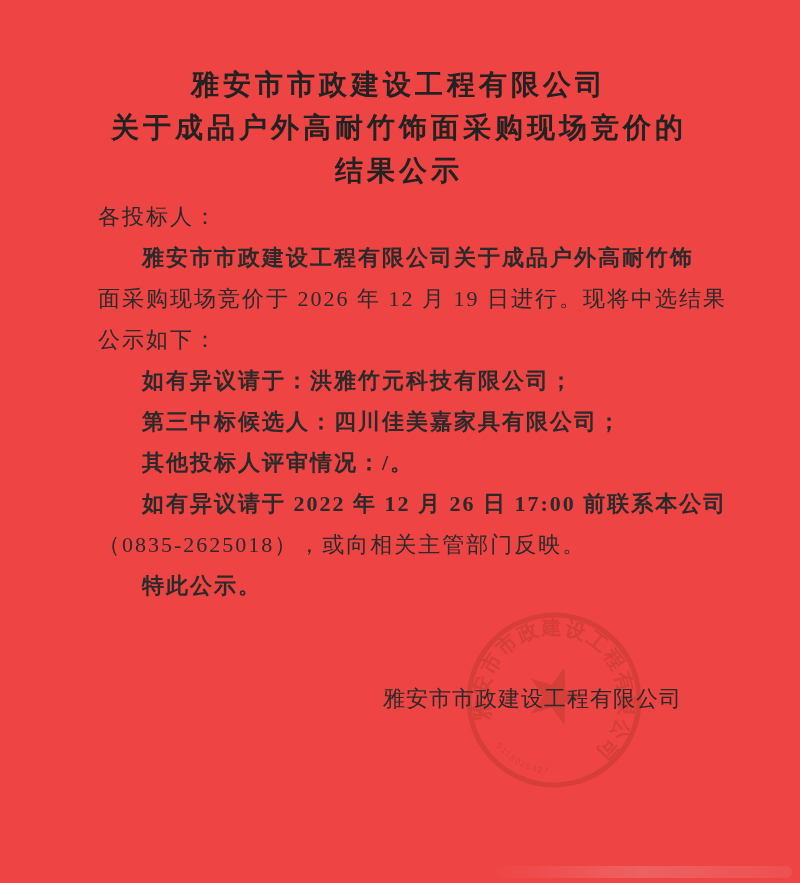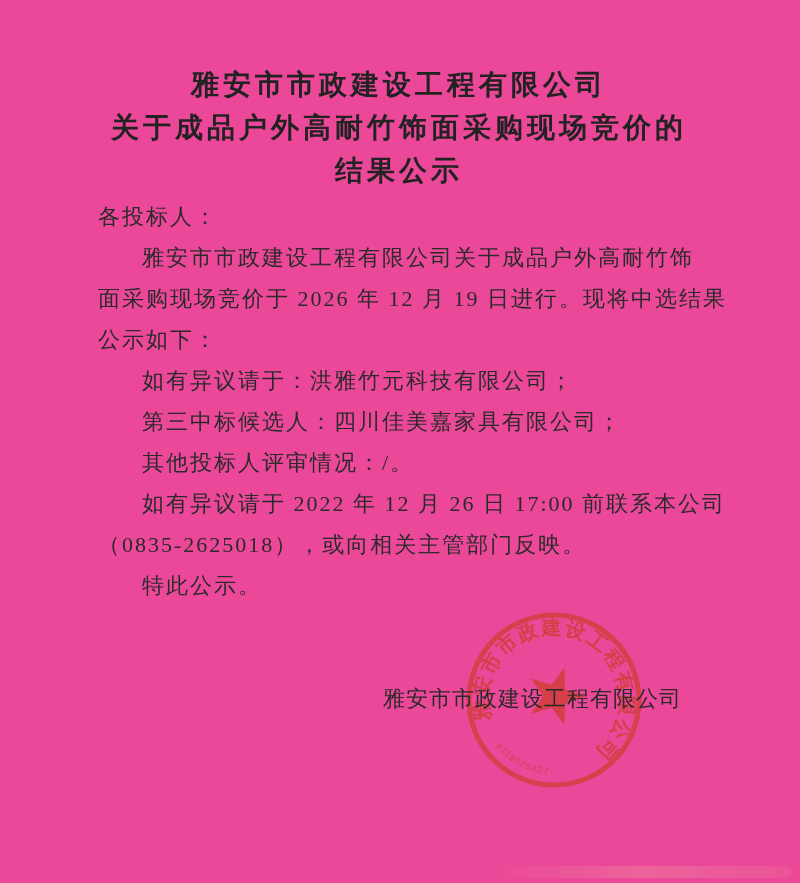--- a/index.html
+++ b/index.html
@@ -1,38 +1,38 @@
 <!DOCTYPE html>
 <html><head>
 <meta charset="utf-8">
 <style>
   html,body { margin:0; padding:0; }
   .page {
     position:relative; width:800px; height:883px;
-    background:#ec4899; overflow:hidden;
+    background:#ef4444; overflow:hidden;
     color:#2a2a2a;
     font-family:"Liberation Serif", serif;
   }
   .title-block {
     position:absolute; top:63px; left:98px; width:602px;
     text-align:center; z-index:2;
   }
   .title-line {
     font-family:"Liberation Sans", sans-serif;
     font-weight:700; font-size:28px; line-height:43px;
     letter-spacing:4px; color:#222;
   }
   .body-block {
     position:absolute; top:196px; left:98px; width:604px; z-index:2;
   }
   .body-line {
     font-size:22px; line-height:41px; letter-spacing:2px;
     white-space:nowrap;
   }
-  .indent { text-indent:44px; }
+  .indent { text-indent:44px;font-weight:bold; }
   .sig-company {
     position:absolute; top:684px; right:118px;
     font-size:22px; letter-spacing:1px; z-index:2; white-space:nowrap;
   }
   .sig-date {
     position:absolute; top:730px; right:152px;
     font-size:22px; letter-spacing:2px; z-index:2; white-space:nowrap;
   }
   .seal {
     position:absolute; left:460px; top:606px; width:188px; height:188px;

